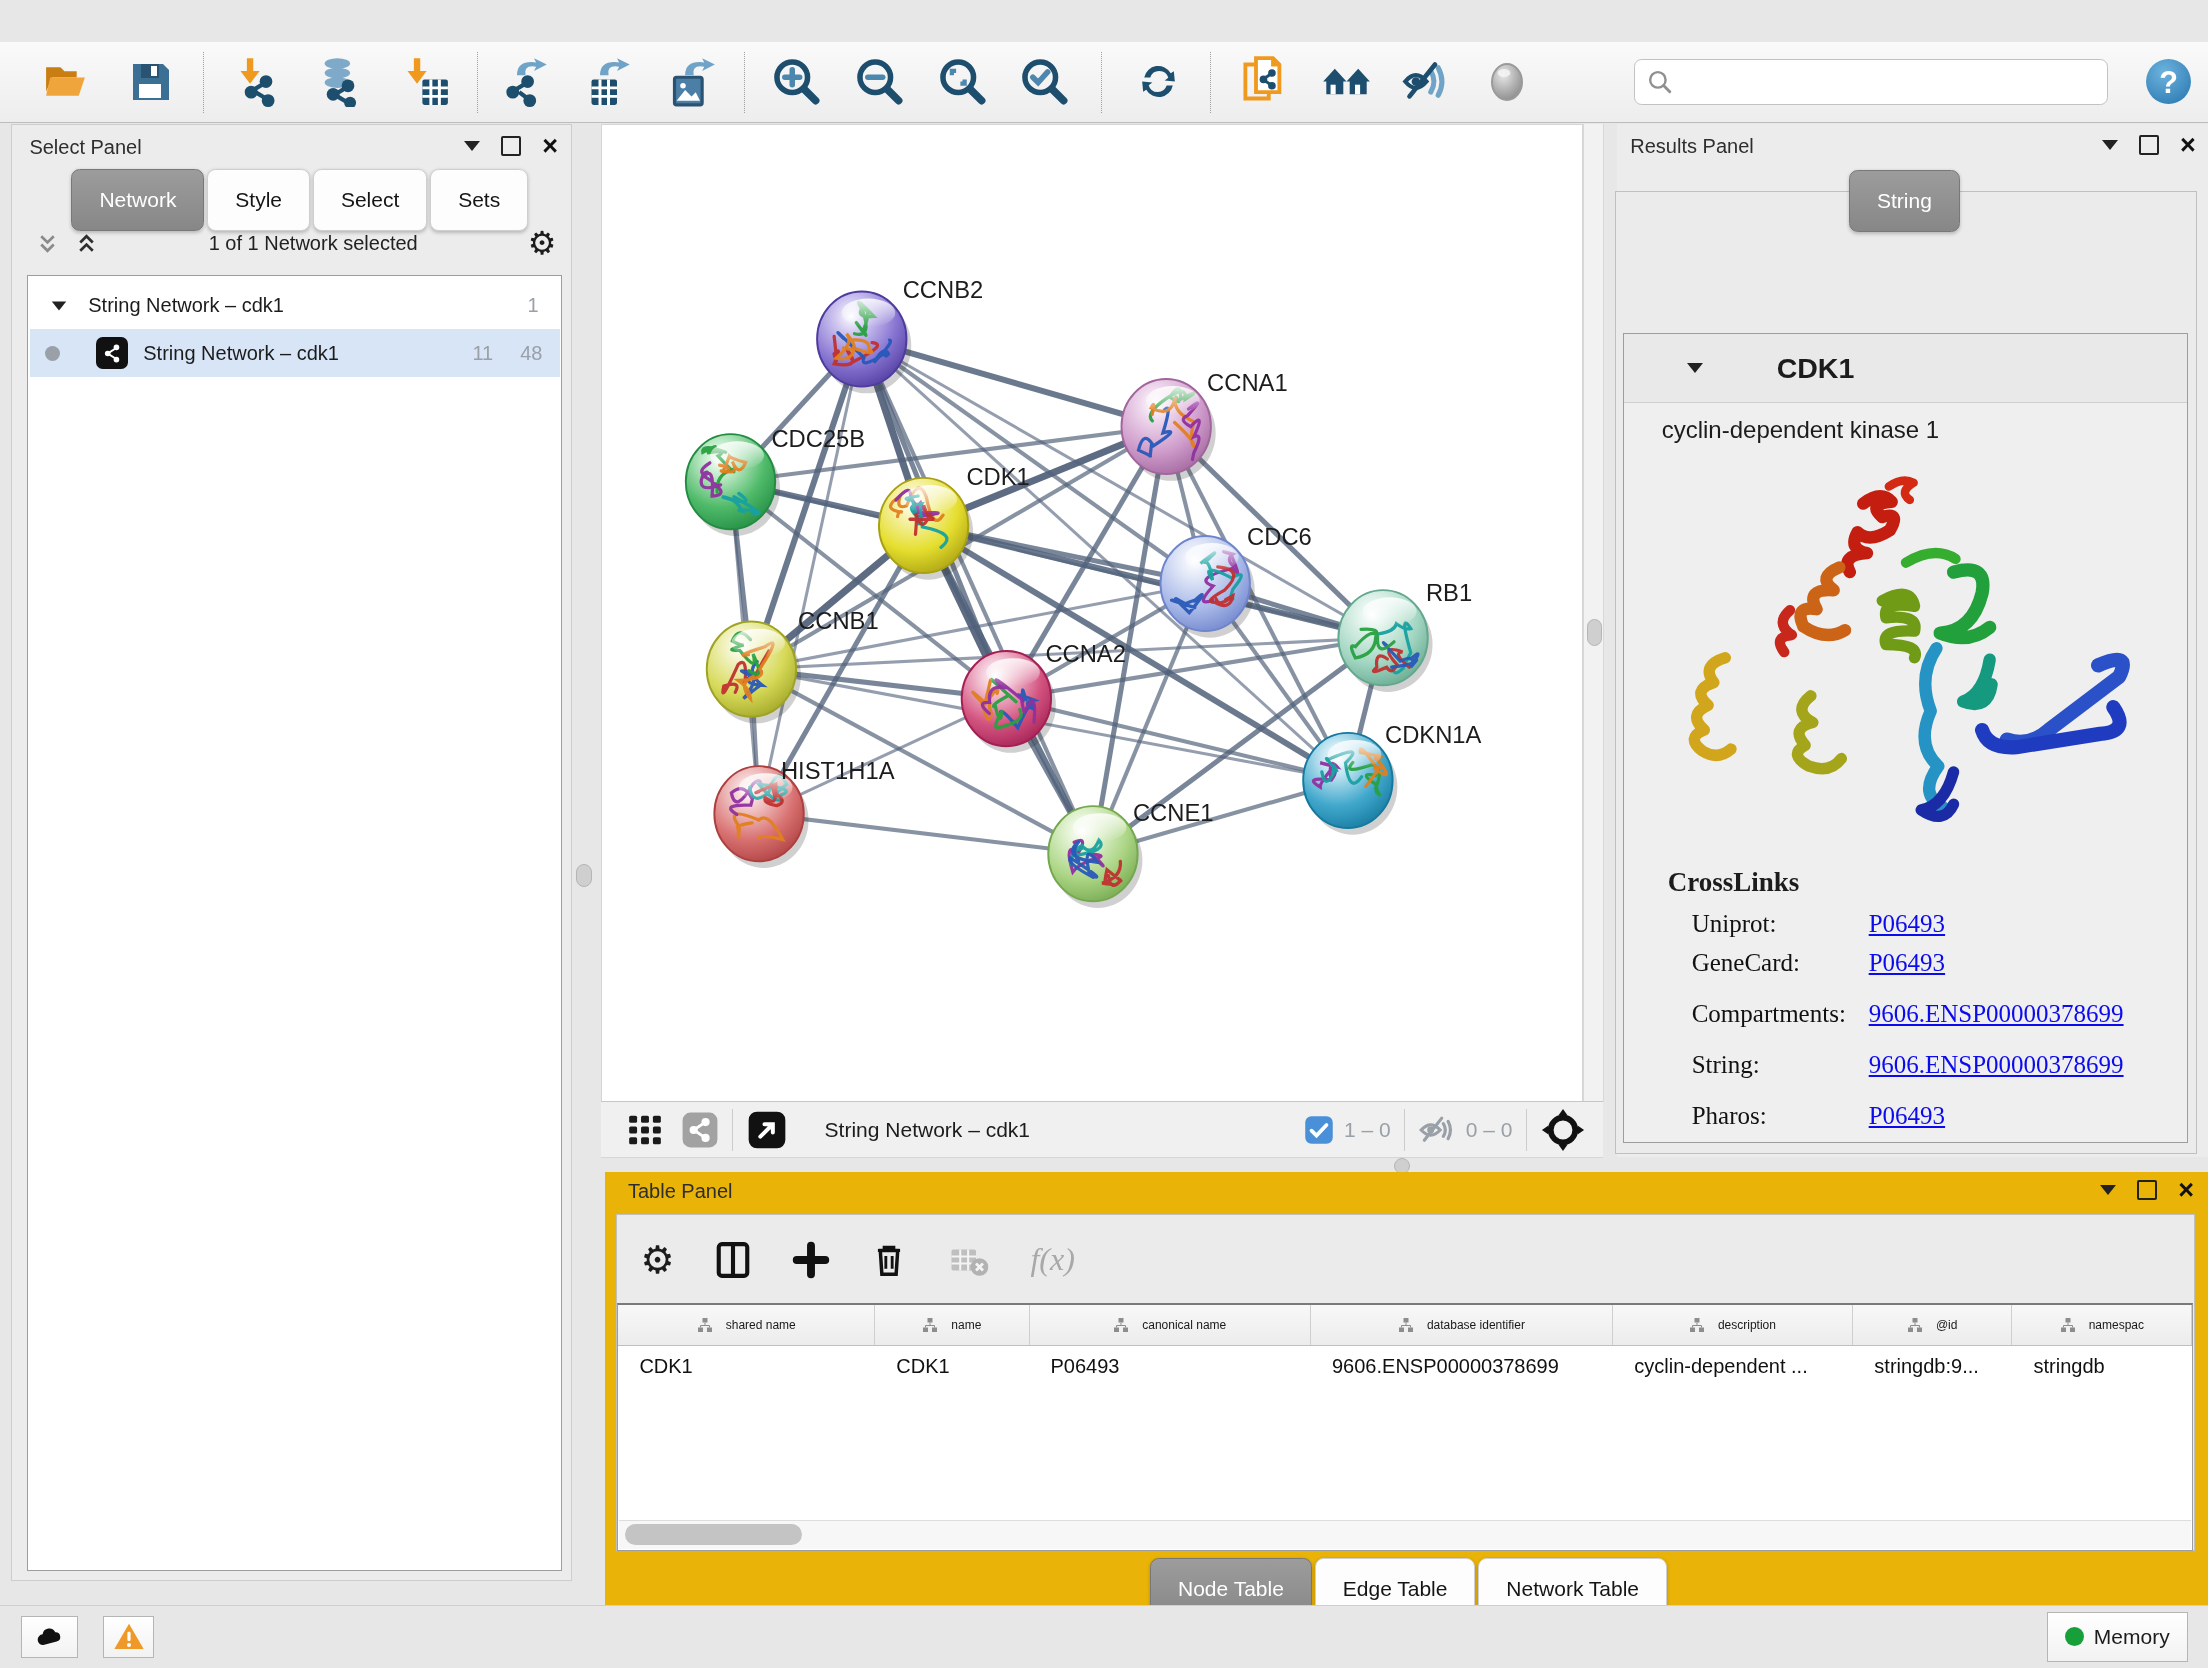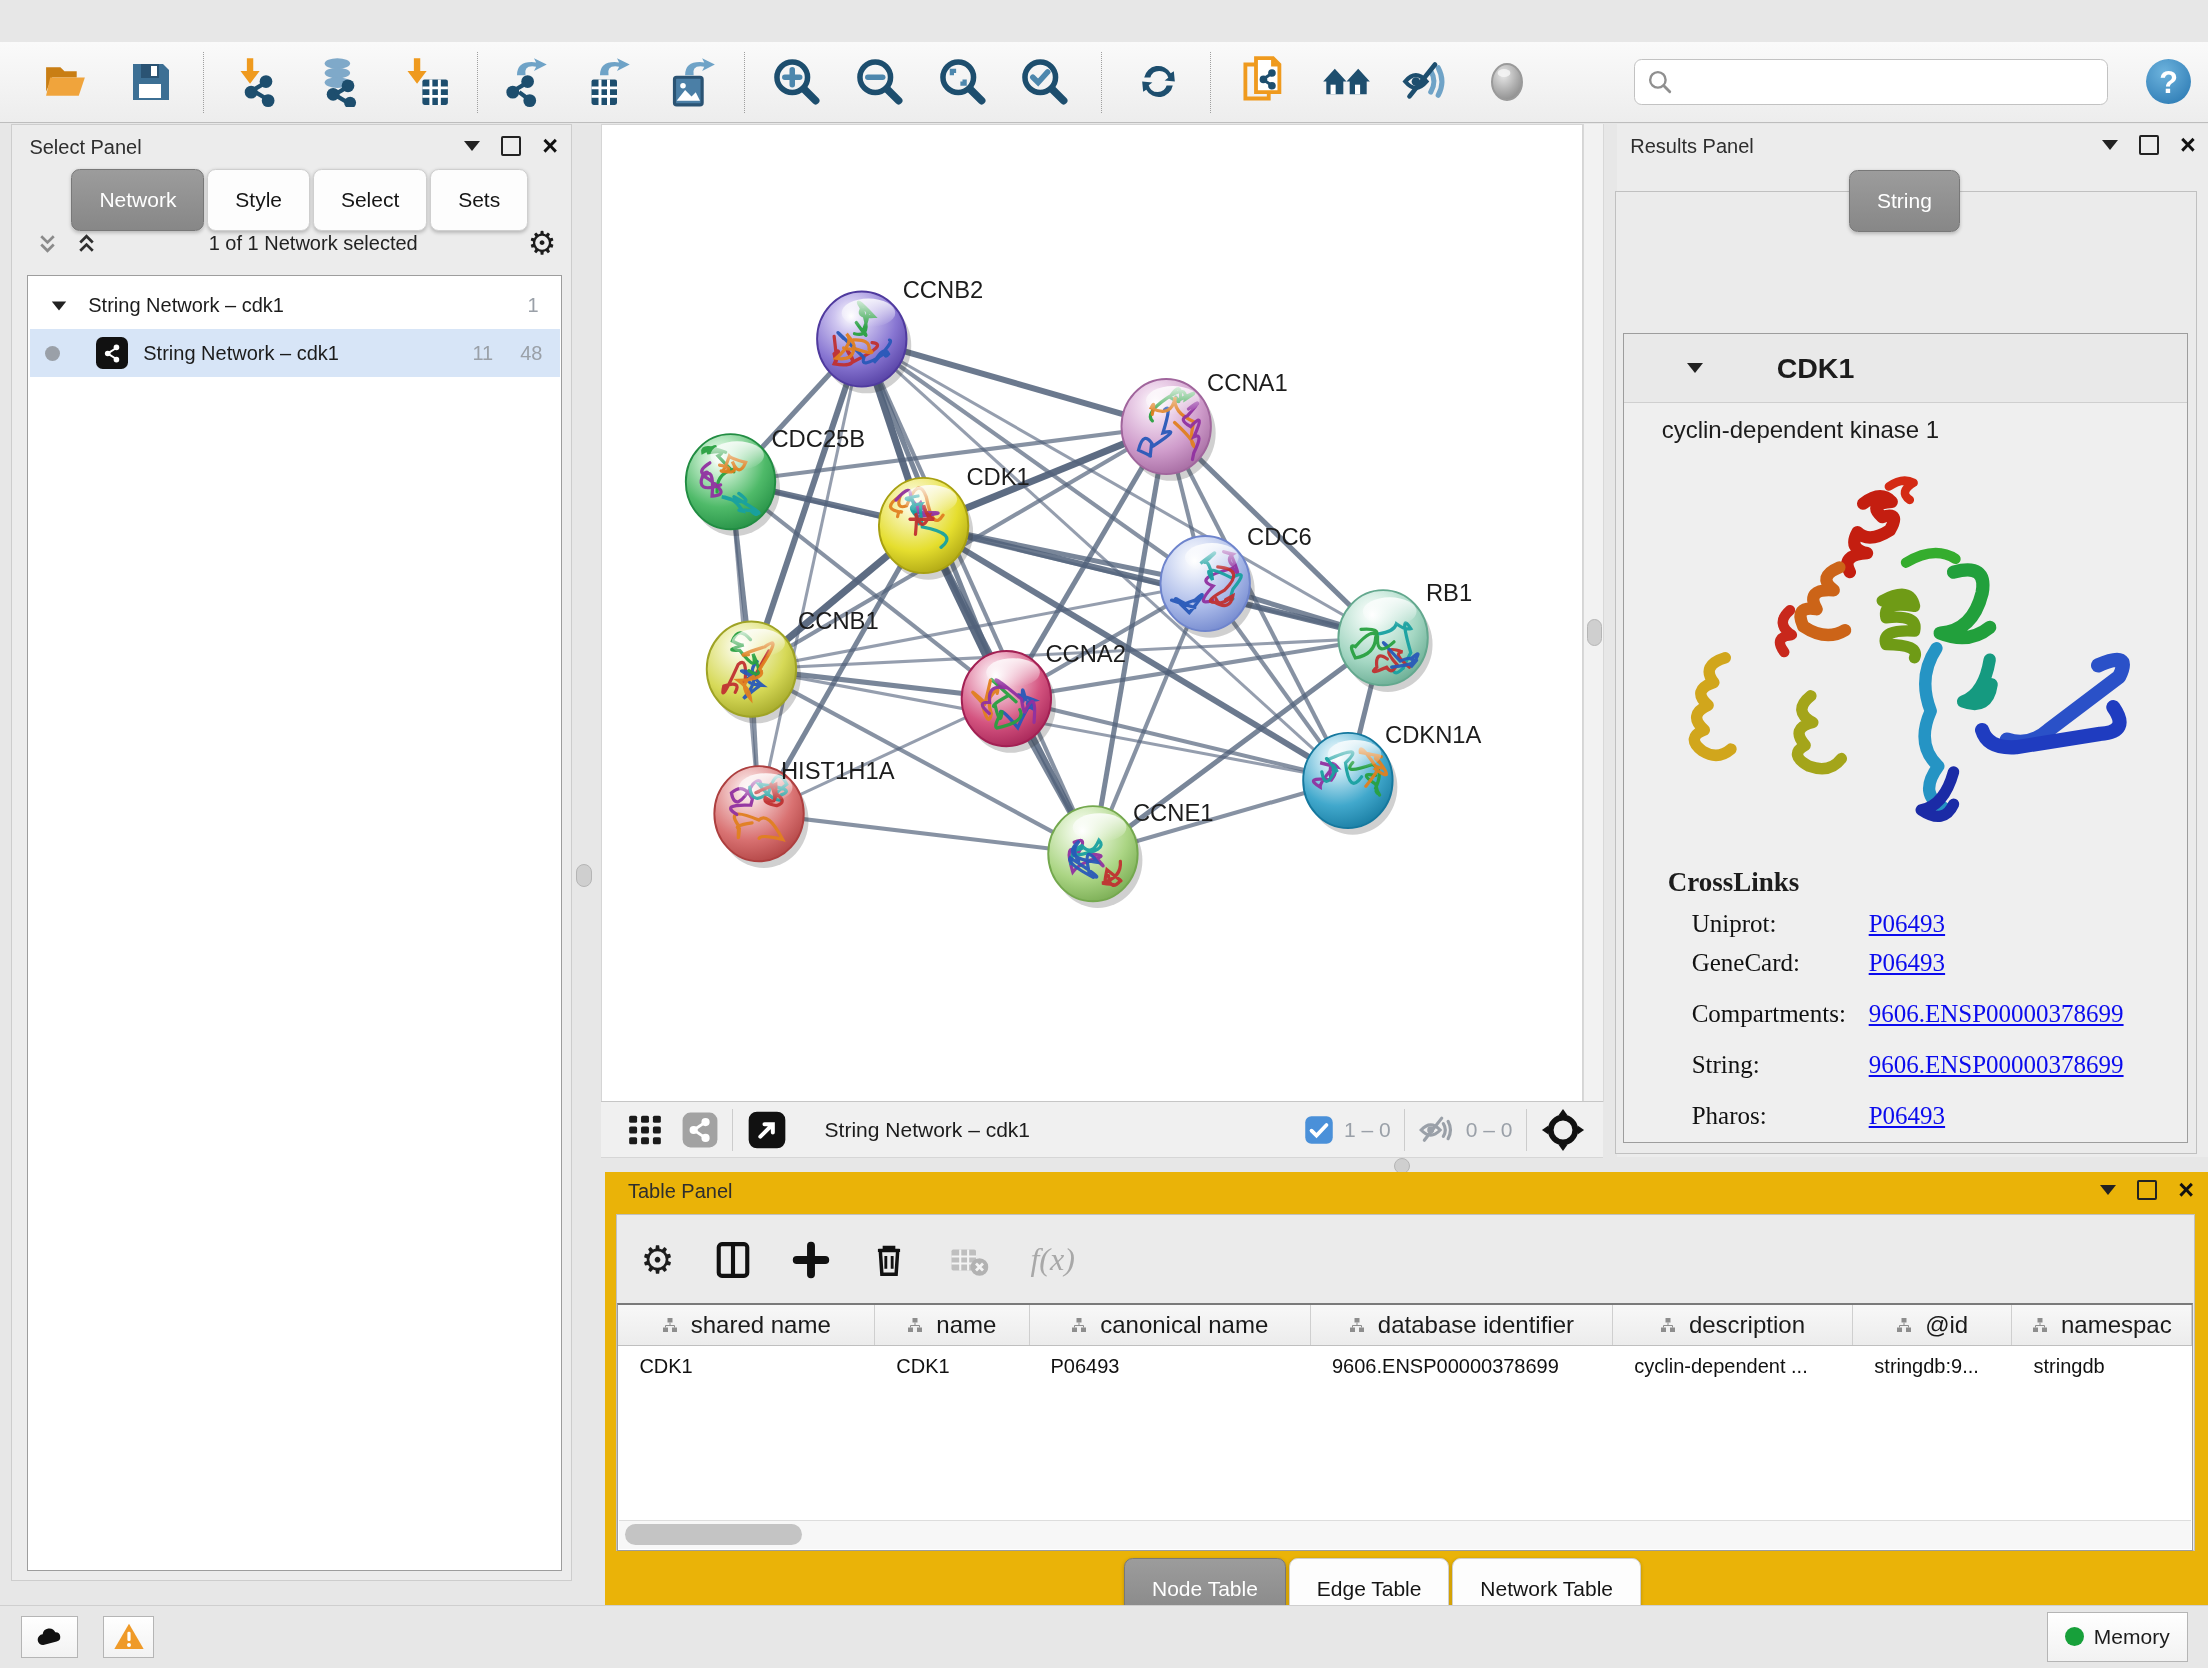--- a/index.html
+++ b/index.html
@@ -48,21 +48,21 @@
   
   .serif{font-family:"Liberation Serif","DejaVu Serif",serif;}
   .xlink{color:#0b0bee;text-decoration:underline;font-size:25px;}
   .xlabel{font-size:25px;color:#111;}
   .btn{background:linear-gradient(#ffffff,#f4f4f4);border:1px solid #cfcfcf;border-radius:8.6px;
     font-size:23px;display:flex;align-items:center;justify-content:center;
     box-shadow:0 1.9px 3.8px rgba(0,0,0,.2);color:#151515;}
   
   .thead{display:flex;height:40px;background:linear-gradient(#f8f8f8,#ececec);
     border-bottom:1.4px solid #bfbfbf;}
-  .thcell{display:flex;align-items:center;justify-content:center;gap:13px;font-size:24px;
+  .thcell{display:flex;align-items:center;justify-content:center;gap:13px;font-size:12px;
     border-right:1.4px solid #cfcfcf;color:#1a1a1a;overflow:hidden;white-space:nowrap;}
   .trow{display:flex;height:40px;}
   .tdcell{display:flex;align-items:center;padding-left:21px;font-size:20px;overflow:hidden;
     white-space:nowrap;color:#111;}
   .hscroll{position:absolute;left:1px;right:1px;bottom:1px;height:28.5px;background:#f7f7f7;
     border-top:1px solid #ddd;}
   .hthumb{position:absolute;left:5.7px;top:3.8px;width:177px;height:21px;background:#c4c4c4;border-radius:10.5px;}
   .dot-handle{background:#cfcfcf;border:1px solid #b5b5b5;border-radius:50%;}
   .statusbtn{background:linear-gradient(#ffffff,#f2f2f2);border:1.9px solid #b5b5b5;display:flex;
     align-items:center;justify-content:center;}
@@ -791,21 +791,21 @@
               <div class="tdcell" style="width: 222px;">cyclin-dependent ...</div>
               <div class="tdcell" style="width: 140px;">stringdb:9...</div>
               <div class="tdcell" style="width: 161px;">stringdb</div>
             </div>
           </div>
         <div class="hscroll">
             <div class="hthumb"></div>
           </div>
       </div>
     </div>
-    <div class="abs" style="left:519px;top:386px" id="tbl-tabs"><span class="tab sel">Node Table</span><span class="tab">Edge Table</span><span class="tab">Network Table</span></div>
+    <div class="abs" style="left:545px;top:386px" id="tbl-tabs"><span class="tab sel">Node Table</span><span class="tab">Edge Table</span><span class="tab">Network Table</span></div>
   </div>
 
   <div class="abs" style="left:0;top:1605px;width:2208px;height:63px;background:#e7e7e7;border-top:1.4px solid #cfcfcf">
     <div class="abs statusbtn" style="left:21px;top:9.5px;width:55px;height:40px">
       <svg width="32" height="32" viewBox="0 0 24 24">
           <path d="M7 18 a4 4 0 0 1 -0.5-8 a5 5 0 0 1 9.5-1.5 a3.5 3.5 0 0 1 1 6.9 z M17 18h-10" fill="#111"></path>
         </svg>
     </div>
     <div class="abs statusbtn" style="left:103px;top:9.5px;width:49px;height:40px">
       <svg width="32" height="32" viewBox="0 0 24 24">

